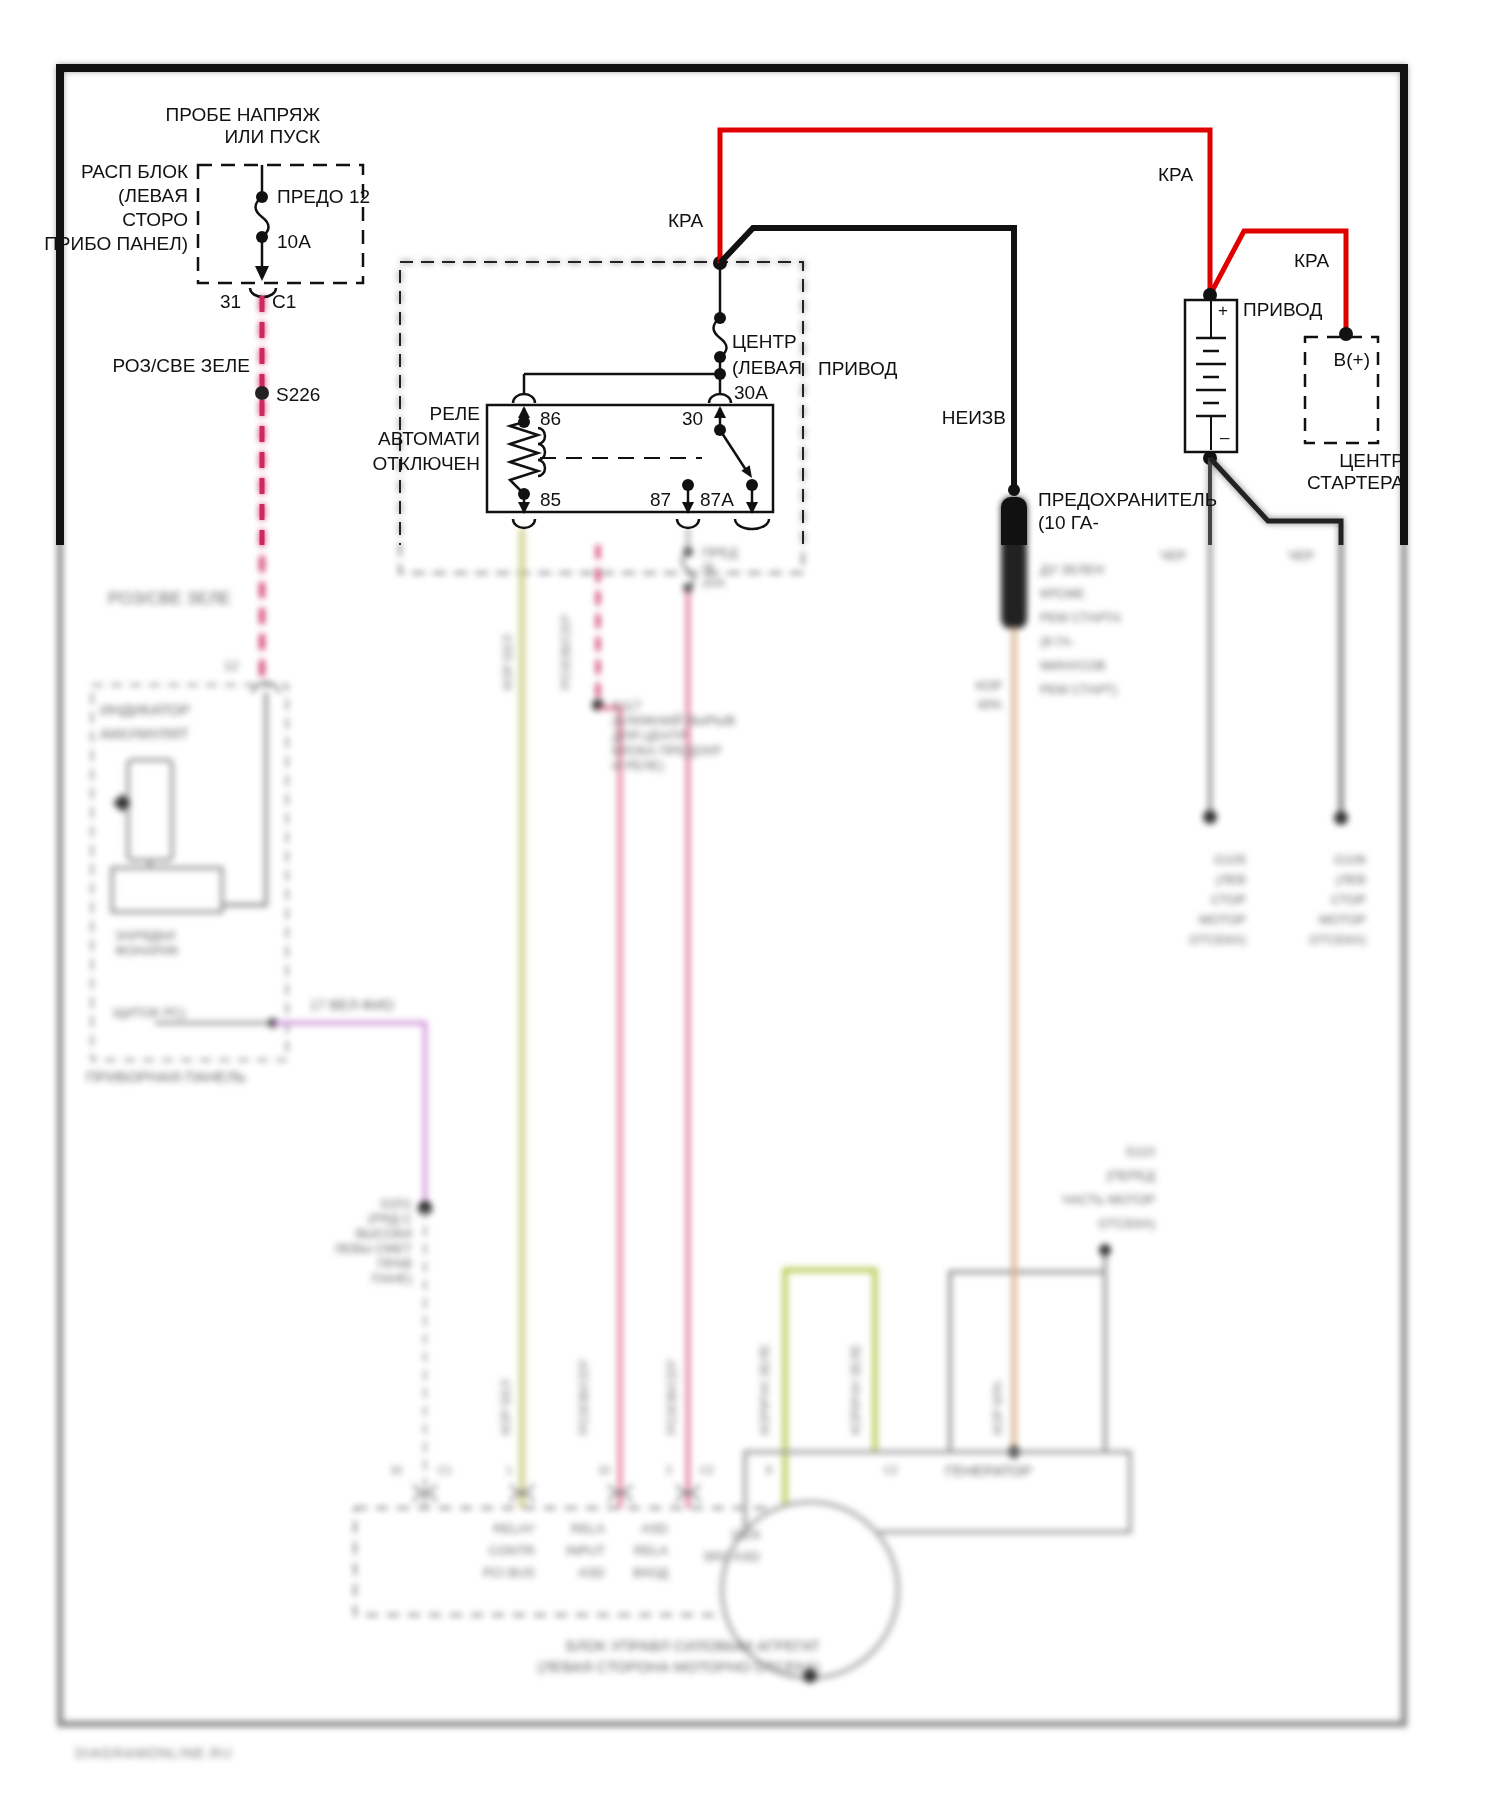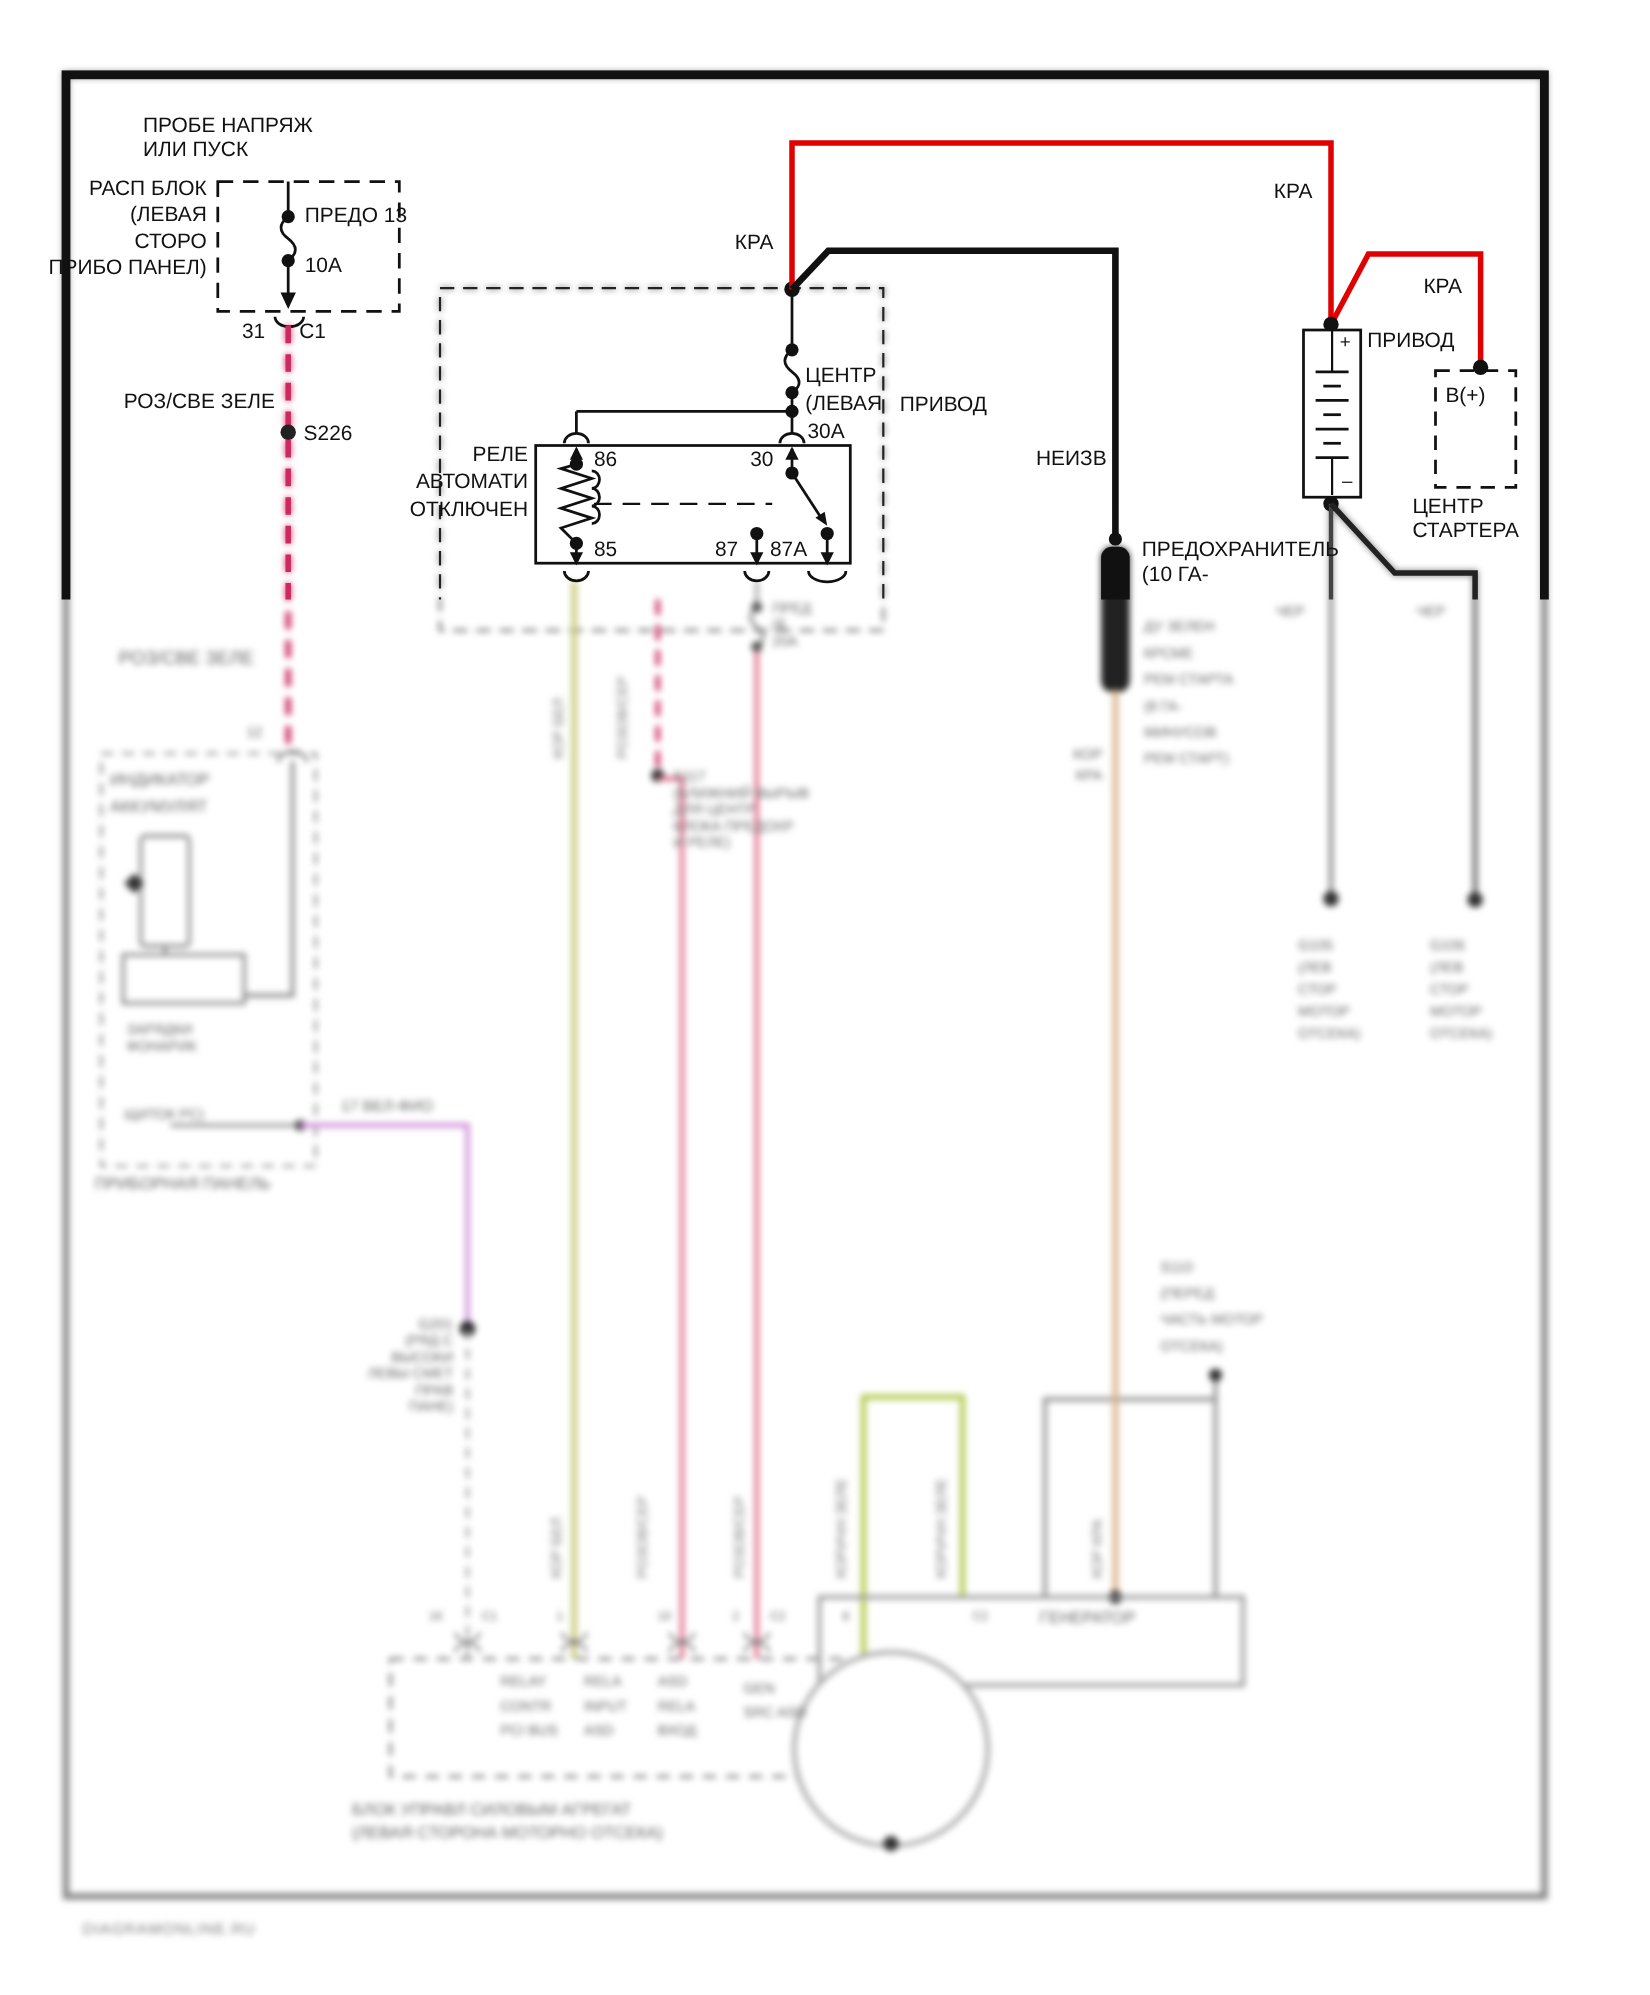--- a/index.html
+++ b/index.html
@@ -2,21 +2,21 @@
 <html><head>
 <meta charset="utf-8">
 <style>
   html,body{margin:0;padding:0;background:#fff}
   .stage{position:relative;width:1500px;height:1814px;background:#fff;overflow:hidden;
          font-family:"Liberation Sans",sans-serif;color:#111}
   .layer{position:absolute;left:0;top:0;width:1500px;height:1814px}
   .blur{filter:blur(3px)}
   .sharp{clip-path:inset(0 0 1269px 0)}
   .lbl{position:absolute;white-space:pre-line;font-size:19px;line-height:22px;color:#111}
-  .c{text-align:left}.r{text-align:right}
+  .c{text-align:right}.r{text-align:right}
   .sm{font-size:13px;line-height:15px}
   .xs{font-size:11px;line-height:12px}
   .g{color:#666}
   .g2{color:#7a7a7a}
   .rot{transform:rotate(-90deg);transform-origin:left top;white-space:nowrap}
   svg{position:absolute;left:0;top:0}
 </style>
 </head>
 <body>
 
@@ -252,21 +252,21 @@
       <line x1="1210" y1="458" x2="1210" y2="560" stroke="#444" stroke-width="4"></line>
       <polyline points="1210,458 1268,521 1341,521 1341,560" fill="none" stroke="#222" stroke-width="5"></polyline>
     </svg>
 
     <div class="lbl c" style="left:130px;top:104px;width:190px">ПРОБЕ НАПРЯЖ
 ИЛИ ПУСК</div>
     <div class="lbl r" style="left:40px;top:160px;width:148px;line-height:24px">РАСП БЛОК
 (ЛЕВАЯ
 СТОРО
 ПРИБО ПАНЕЛ)</div>
-    <div class="lbl" style="left:277px;top:186px;width:110px">ПРЕДО 13</div>
+    <div class="lbl" style="left:277px;top:186px;width:110px">ПРЕДО 12</div>
     <div class="lbl" style="left:277px;top:231px;width:60px">10А</div>
     <div class="lbl" style="left:220px;top:291px;width:30px">31</div>
     <div class="lbl" style="left:272px;top:291px;width:40px">С1</div>
     <div class="lbl r" style="left:95px;top:355px;width:155px">РОЗ/СВЕ ЗЕЛЕ</div>
     <div class="lbl" style="left:276px;top:384px;width:70px">S226</div>
 
     <div class="lbl" style="left:668px;top:210px;width:44px">КРА</div>
     <div class="lbl" style="left:1158px;top:164px;width:44px">КРА</div>
     <div class="lbl" style="left:1294px;top:250px;width:44px">КРА</div>
     <div class="lbl r" style="left:920px;top:407px;width:86px">НЕИЗВ</div>

